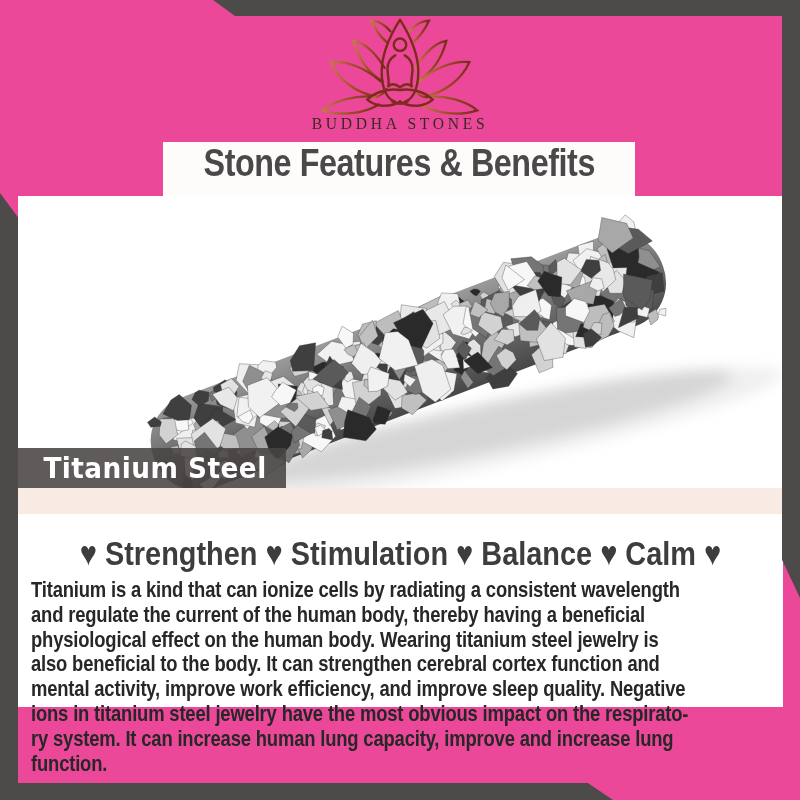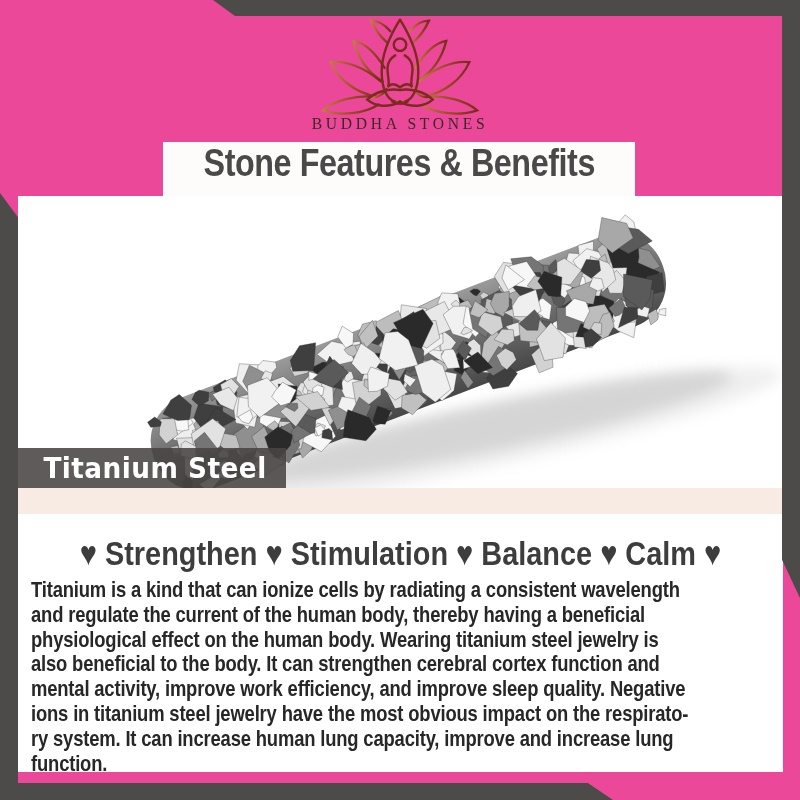--- a/index.html
+++ b/index.html
@@ -45,21 +45,21 @@
   }
   .stone-label-text{
     font-family:"DejaVu Sans",sans-serif;font-size:28px;font-weight:700;
     color:#ffffff;padding-left:27px;letter-spacing:0.5px;white-space:nowrap;
     transform:scaleX(0.94);transform-origin:0 50%;
   }
   
   .divider-strip{position:absolute;left:0;top:488px;width:800px;height:26px;background:#f7ebe4;}
   
   .benefits-panel{
-    position:absolute;left:18px;top:514px;width:765px;height:258px;
+    position:absolute;left:18px;top:514px;width:765px;height:193px;
     background:#ffffff;
   }
   .benefits-heading{
     position:absolute;left:0;top:20px;width:765px;text-align:center;
     font-size:34px;font-weight:700;color:#3d3d3d;white-space:nowrap;
     transform:scaleX(0.85);
   }
   .benefits-paragraph{
     position:absolute;left:13px;top:64px;width:900px;
     font-size:22px;font-weight:700;line-height:24.8px;color:#272727;

